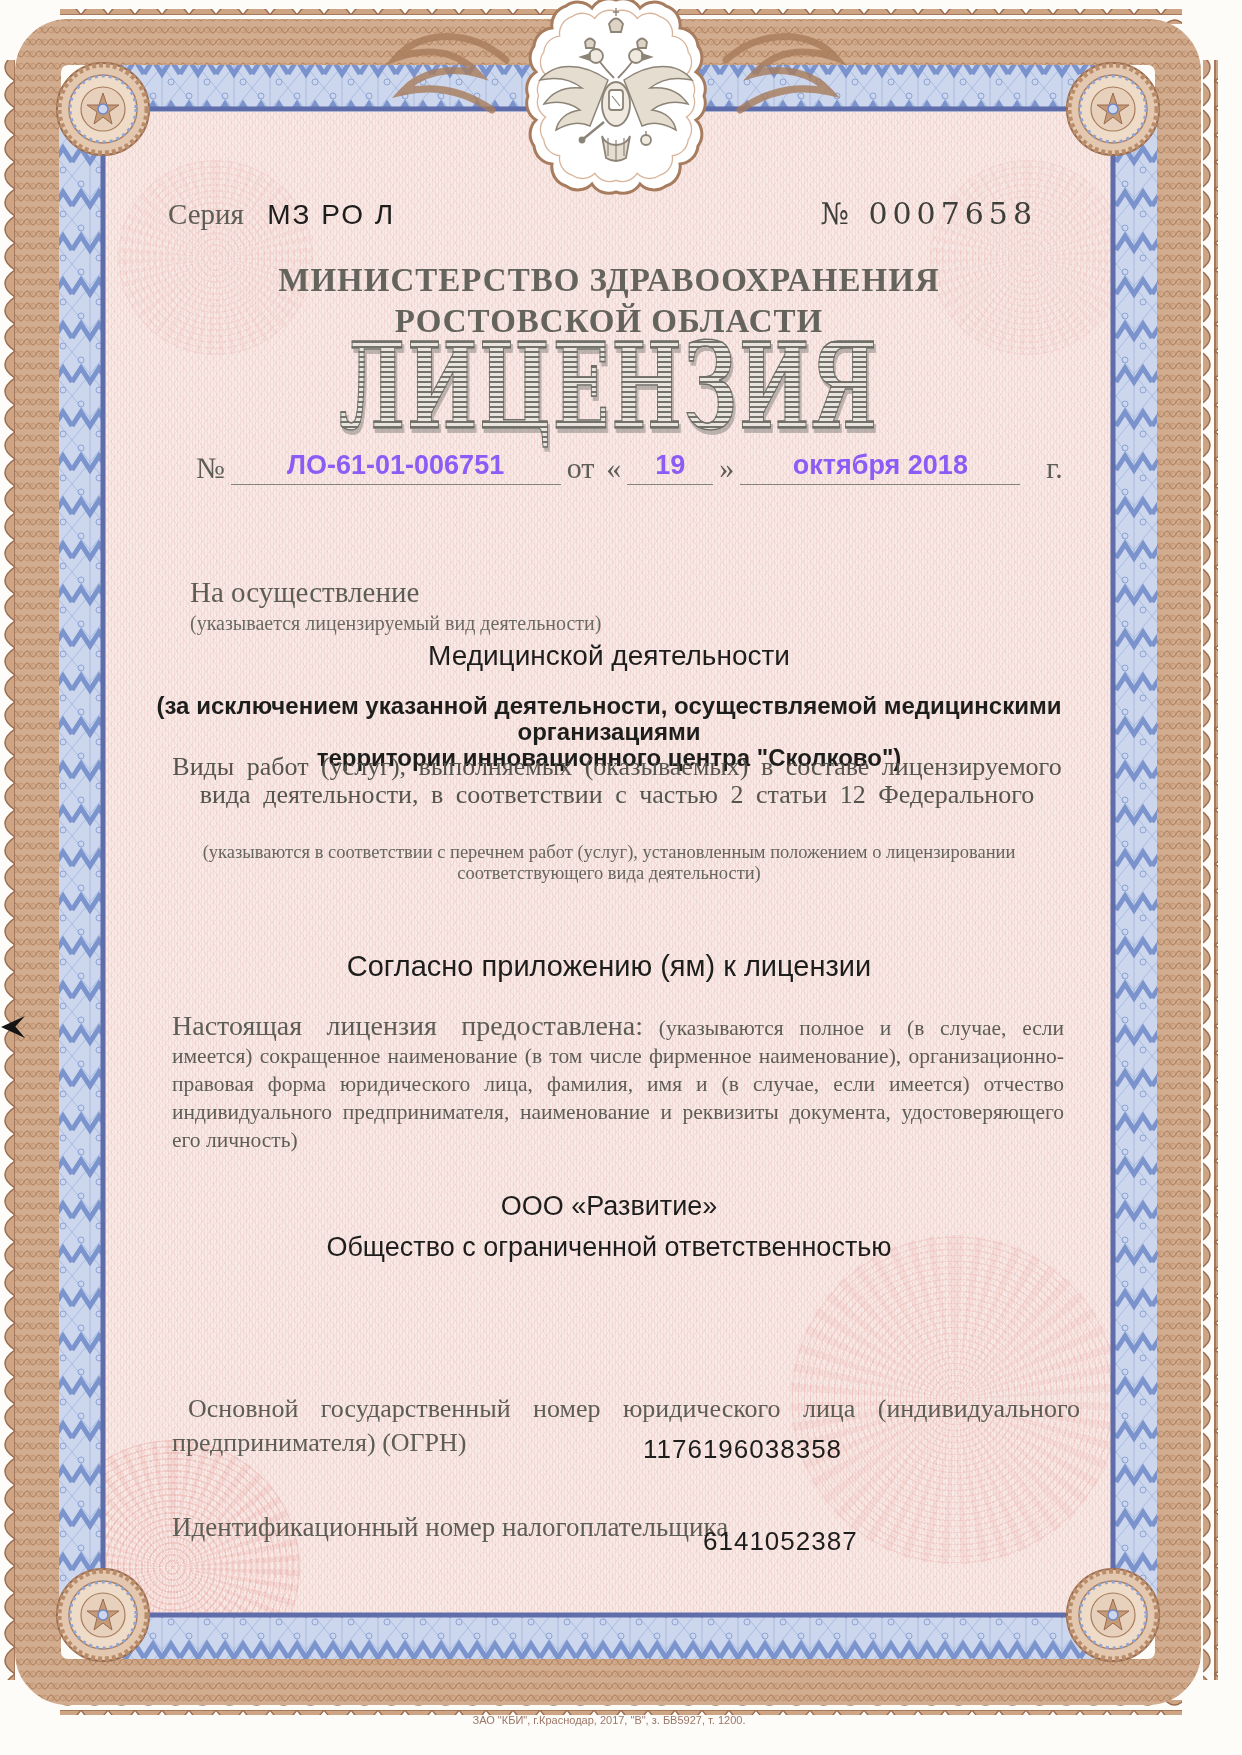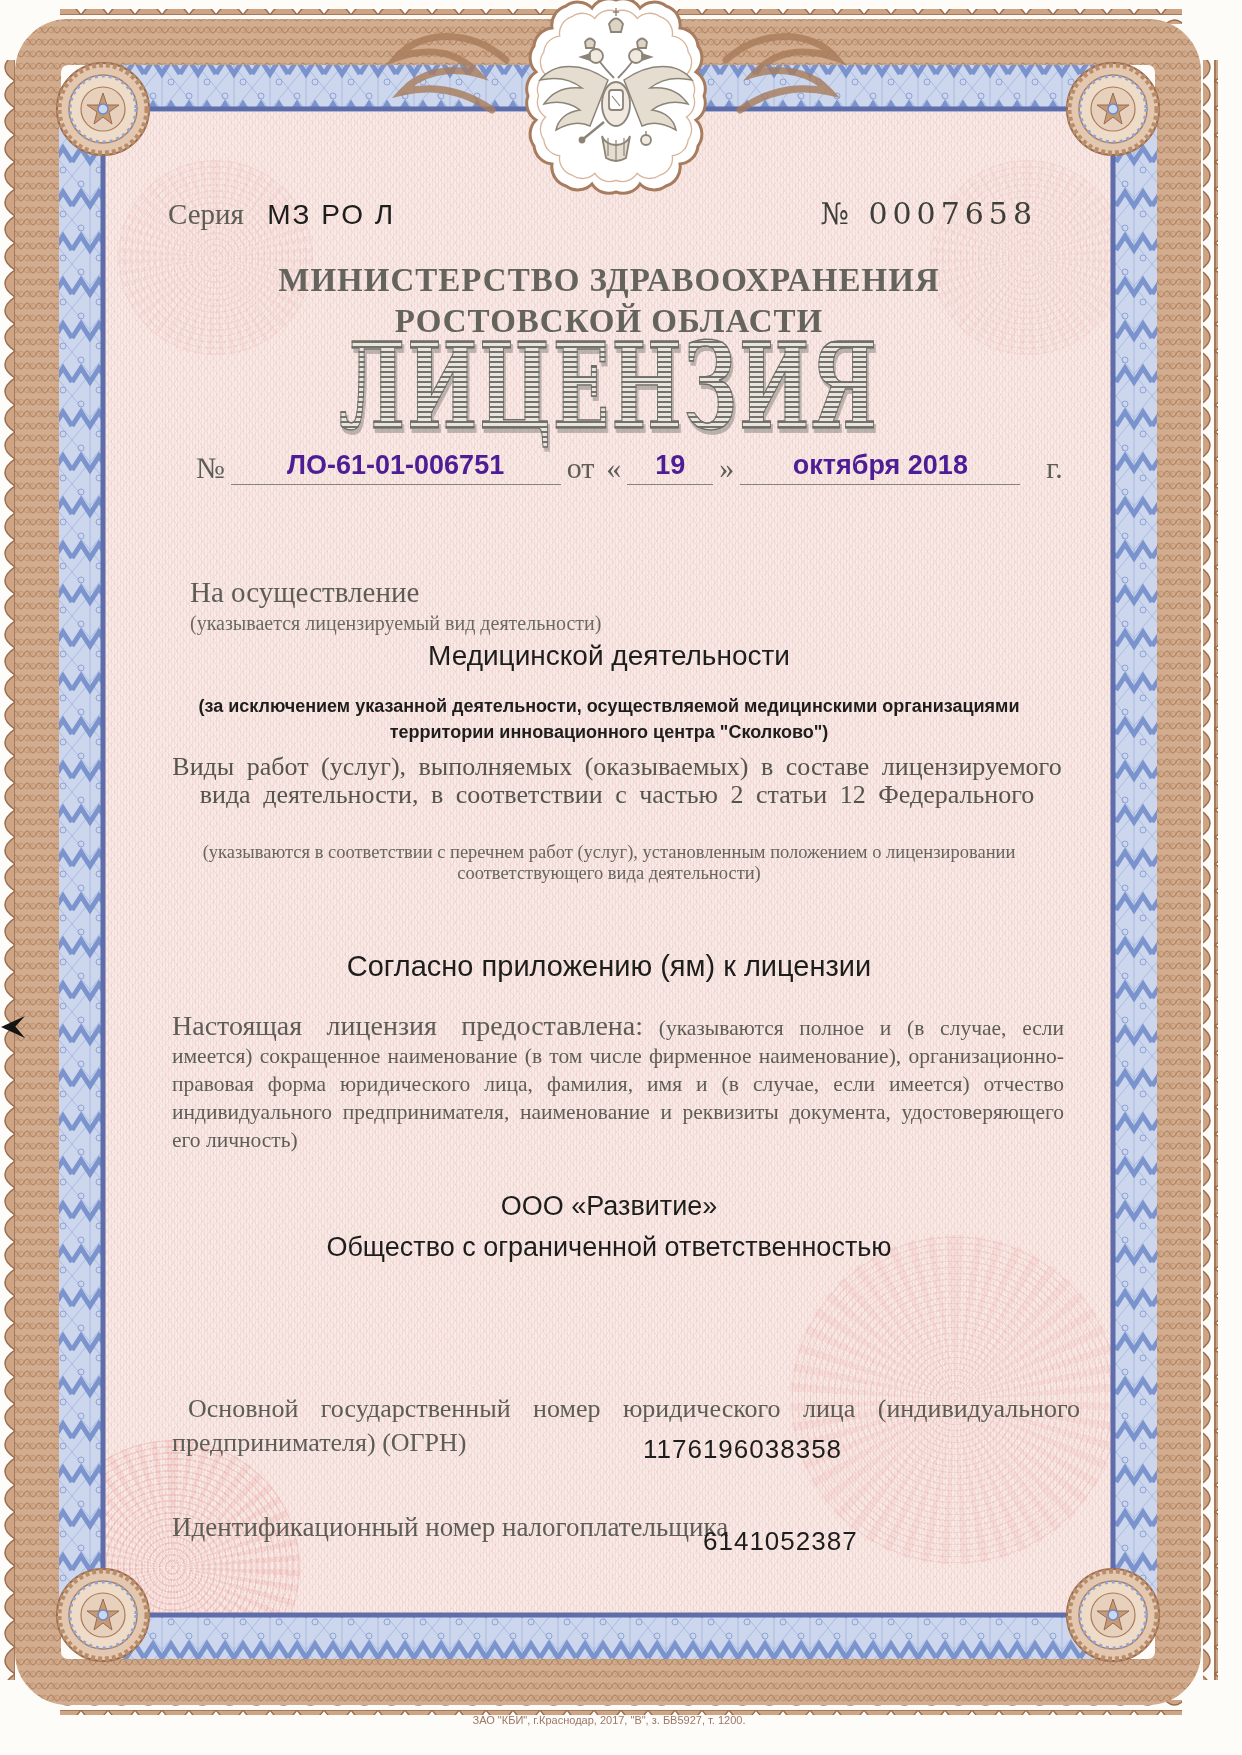--- a/index.html
+++ b/index.html
@@ -37,30 +37,30 @@
   .doc-title{left:105px;top:326px;width:1008px;text-align:center;
     font-family:"DejaVu Serif",serif;font-weight:bold;font-size:120px;line-height:120px;
     letter-spacing:3px;transform:scaleX(.62);transform-origin:50% 0;
     background:repeating-linear-gradient(180deg,#73736c 0 2.5px,#eae4df 2.5px 5px);
     -webkit-background-clip:text;background-clip:text;color:transparent;
     -webkit-text-stroke:1.5px #6e6e66;
     filter:drop-shadow(3px 4px 0 rgba(115,115,108,.45));}
   .lic-row{left:190px;top:450px;display:flex;align-items:flex-end;font-size:30px;}
   .lic-row .ser{margin:0 6px;}
   .slot{display:inline-block;border-bottom:1.5px solid #84847c;text-align:center;
-    font-family:"Liberation Sans",sans-serif;font-weight:bold;font-size:27px;color:#4c1d95;
+    font-family:"Liberation Sans",sans-serif;font-weight:bold;font-size:27px;color:#8b5cf6;
     padding-bottom:3px;}
   .w1{width:330px;} .w2{width:86px;} .w3{width:280px;}
   .g{margin-left:26px !important;}
   .lead{left:190px;top:576px;font-size:29px;}
   .lead-note{left:190px;top:612px;font-size:20px;color:#6a6a62;}
   .act-name{left:105px;top:640px;width:1008px;text-align:center;font-size:28px;}
   .exclusion{left:105px;top:693px;width:1008px;text-align:center;
     font-family:"Liberation Sans",sans-serif;font-weight:bold;color:#1d1d1b;
-    font-size:18px;line-height:26px;}
+    font-size:24px;line-height:26px;}
   .works{left:105px;top:753px;width:1008px;text-align:center;
     font-size:26px;line-height:28px;color:#55554d;word-spacing:6px;padding-left:8px;}
   .works-note{left:105px;top:842px;width:1008px;text-align:center;
     font-size:18.5px;line-height:21px;color:#66665e;}
   .appendix{left:105px;top:950px;width:1008px;text-align:center;font-size:29px;}
   .grantee-para{left:172px;top:1012px;width:892px;text-align:justify;
     font-size:21.5px;line-height:28px;color:#5d5d55;}
   .grantee-para .glead{font-size:28px;word-spacing:7px;}
   .gname{left:105px;width:1008px;text-align:center;font-size:27px;}
   .gn1{top:1150px;} .gn2{top:1191px;} .gn3{top:1232px;}

